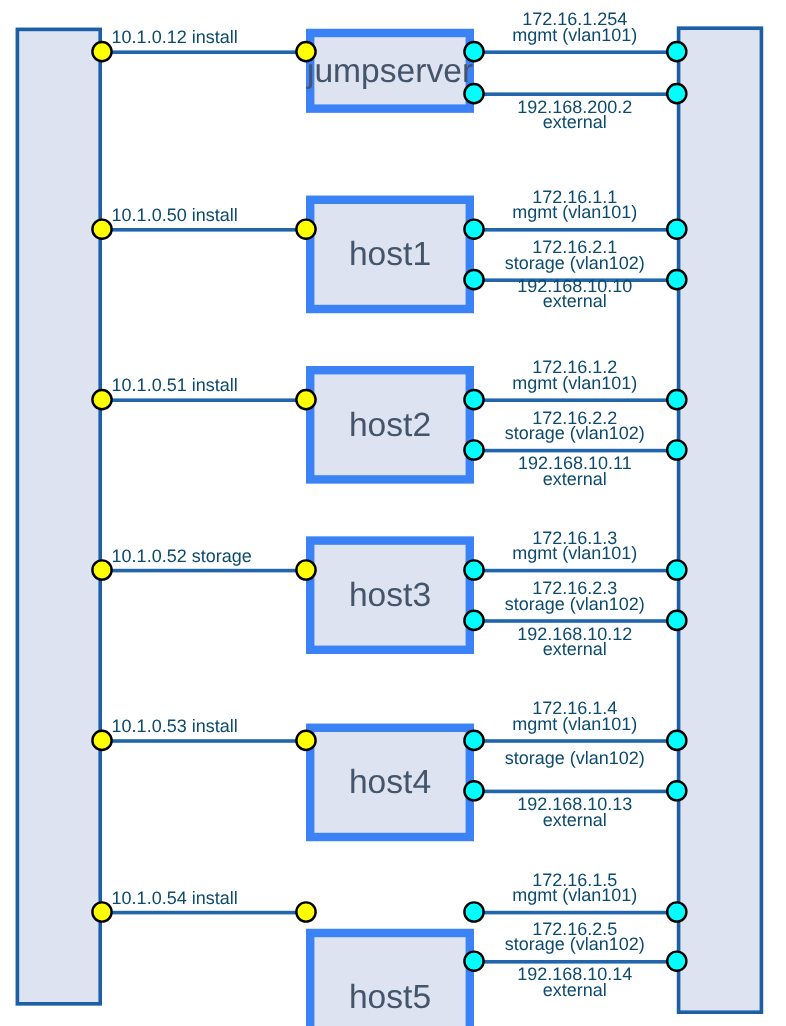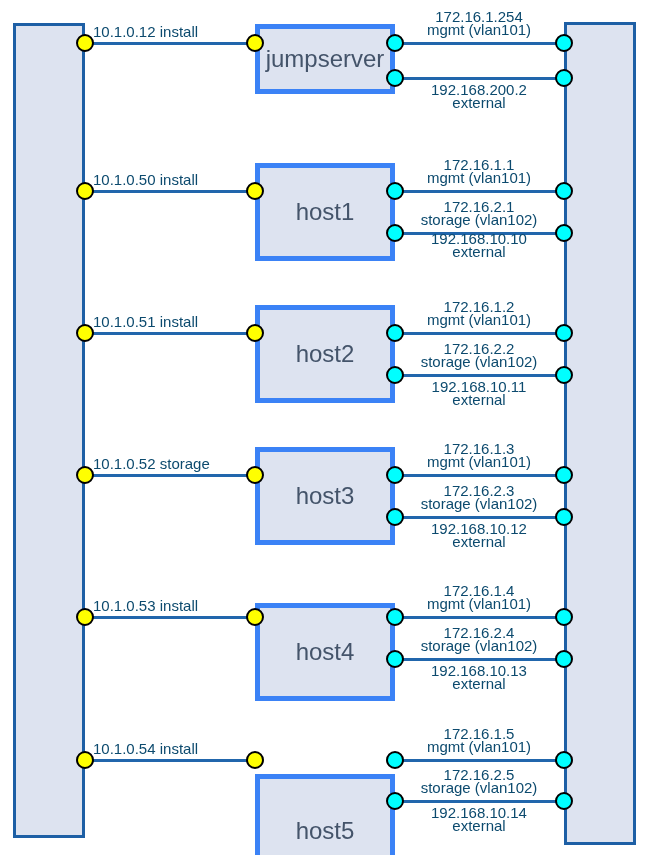--- a/index.html
+++ b/index.html
@@ -8,23 +8,23 @@
     font-family:"Liberation Sans",sans-serif;color:#44546a;overflow:hidden;
   }
   .bar{position:absolute;background:#dde3f0;border:3px solid #1d5fa5;box-sizing:border-box;z-index:1;}
   #left-bar{left:13px;top:23px;width:72px;height:815px;}
   #right-bar{left:564px;top:22px;width:72px;height:823px;}
   .line{position:absolute;height:3px;background:#2166ac;z-index:2;}
   .install-line{left:85px;width:170px;}
   .netline{left:395px;width:170px;}
   .box{
     position:absolute;left:255px;width:140px;box-sizing:border-box;
-    background:#dde3f0;border:5px solid #3b82f6;z-index:3;
+    background:#dde3f0;border:7px solid #3b82f6;z-index:3;
     display:flex;align-items:center;justify-content:center;
-    font-size:24px;color:#44546a;
+    font-size:28px;color:#44546a;
   }
   .port{
     position:absolute;width:18px;height:18px;border-radius:50%;
     border:2px solid #000;box-sizing:border-box;z-index:5;
   }
   .yellow{background:#ffff00;}
   .cyan{background:#00ffff;}
   .lbl{position:absolute;font-size:15px;color:#0c4a6e;z-index:4;}
   .install-lbl{left:93px;line-height:16px;white-space:nowrap;}
   .blk{left:390px;width:178px;text-align:center;line-height:13px;}
@@ -152,21 +152,20 @@
     <div class="line netline" style="top:658px"></div>
     <div class="lbl install-lbl" style="top:598px">10.1.0.53 install</div>
     <div class="box" style="top:603px;height:98px">
       <span>host4</span>
     </div>
     <div class="lbl blk" style="top:584px">
       <div>172.16.1.4</div>
       <div>mgmt (vlan101)</div>
     </div>
     <div class="lbl blk" style="top:626px">
-      <div>172.16.2.4</div>
       <div>storage (vlan102)</div>
     </div>
     <div class="lbl blk" style="top:664px">
       <div>192.168.10.13</div>
       <div>external</div>
     </div>
     <span class="port yellow" style="left:76px;top:608px"></span>
     <span class="port yellow" style="left:246px;top:608px"></span>
     <span class="port cyan" style="left:386px;top:608px"></span>
     <span class="port cyan" style="left:386px;top:650px"></span>

